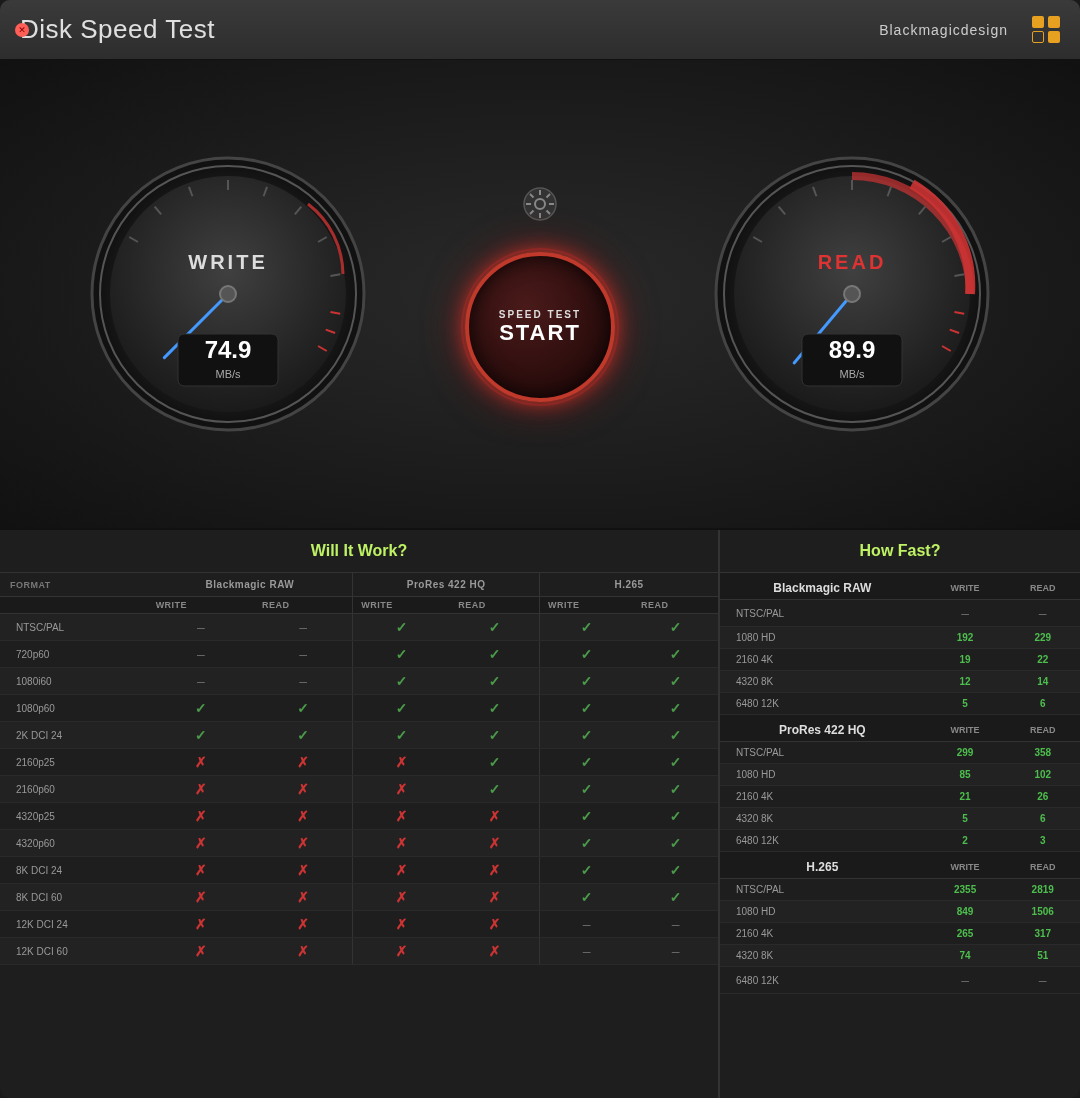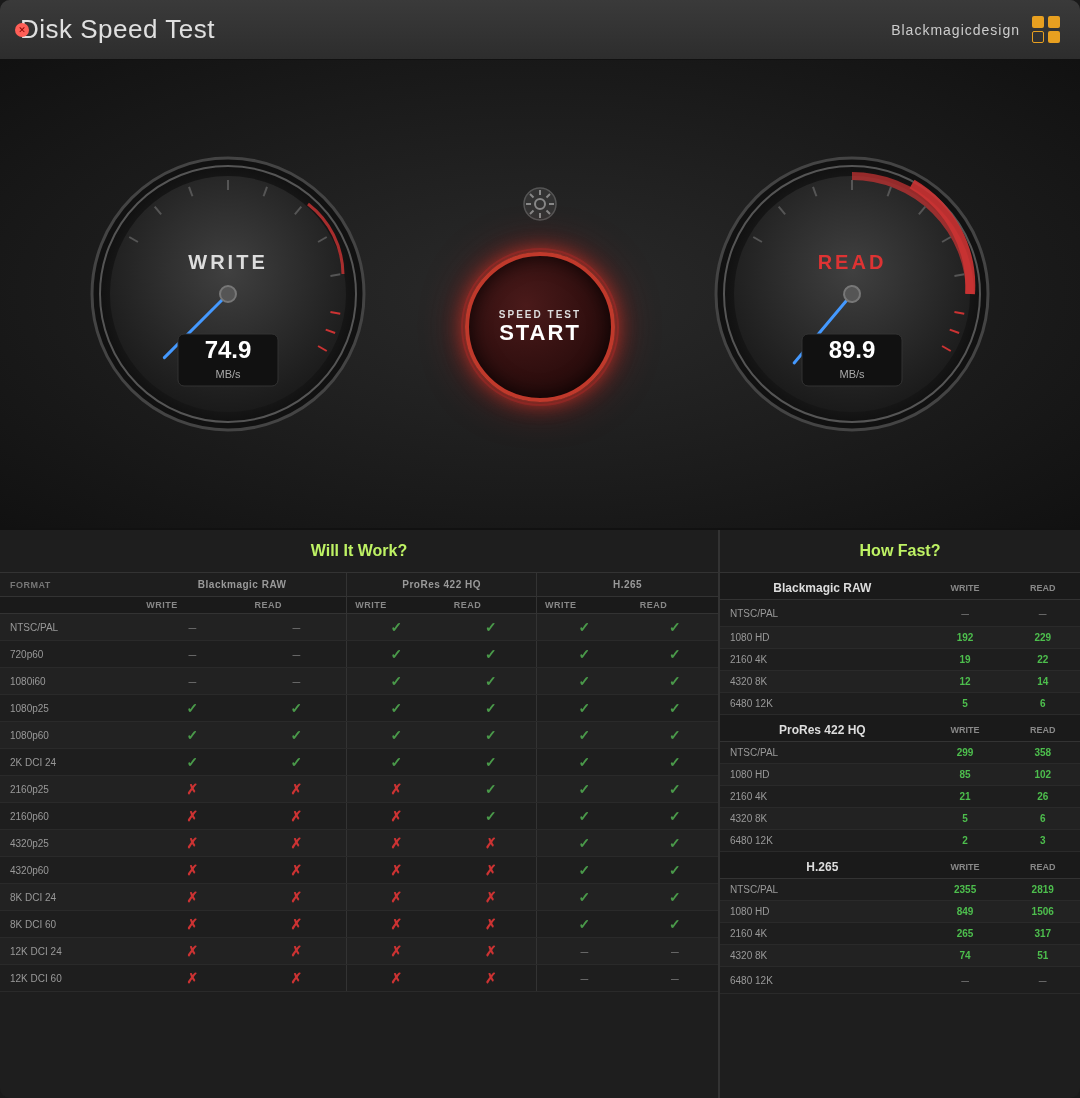--- a/index.html
+++ b/index.html
@@ -49,21 +49,21 @@
       color: #e0e0e0;
       letter-spacing: 0.5px;
     }
     .bmd-logo {
       position: absolute;
       right: 20px;
       top: 50%;
       transform: translateY(-50%);
       display: flex;
       align-items: center;
-      gap: 12px;
+      gap: 24px;
     }
     .bmd-text {
       color: #ccc;
       font-size: 14px;
       font-weight: 300;
       letter-spacing: 1px;
     }
     .bmd-icon {
       display: grid;
       grid-template-columns: 1fr 1fr;
@@ -196,21 +196,21 @@
     }
     tbody tr td {
       padding: 5px 8px;
       text-align: center;
       border-bottom: 1px solid #2a2a2a;
       color: #bbb;
       font-size: 10px;
     }
     tbody tr td.format-cell {
       text-align: left;
-      padding-left: 10px;
+      padding-left: 16px;
       color: #999;
     }
     tbody tr:nth-child(odd) { background: #222; }
     tbody tr:nth-child(even) { background: #1e1e1e; }
     .check { color: #4a9a4a; font-size: 14px; font-weight: 700; }
     .cross { color: #cc3333; font-size: 14px; font-weight: 700; }
     .dash { color: #666; font-size: 14px; }
     .val-green { color: #4dbe4d; font-weight: 600; }
     .col-separator {
       border-left: 1px solid #333;
@@ -422,29 +422,20 @@
             <tr>
     <td class="format-cell">1080i60</td>
     <td class="dash">–</td>
     <td class="dash">–</td>
     <td class="check col-separator">✓</td>
     <td class="check">✓</td>
     <td class="check col-separator">✓</td>
     <td class="check">✓</td>
   </tr>
             <tr>
-    <td class="format-cell">1080p25</td>
-    <td class="check">✓</td>
-    <td class="check">✓</td>
-    <td class="check col-separator">✓</td>
-    <td class="check">✓</td>
-    <td class="check col-separator">✓</td>
-    <td class="check">✓</td>
-  </tr>
-            <tr>
     <td class="format-cell">1080p60</td>
     <td class="check">✓</td>
     <td class="check">✓</td>
     <td class="check col-separator">✓</td>
     <td class="check">✓</td>
     <td class="check col-separator">✓</td>
     <td class="check">✓</td>
   </tr>
             <tr>
     <td class="format-cell">2K DCI 24</td>

